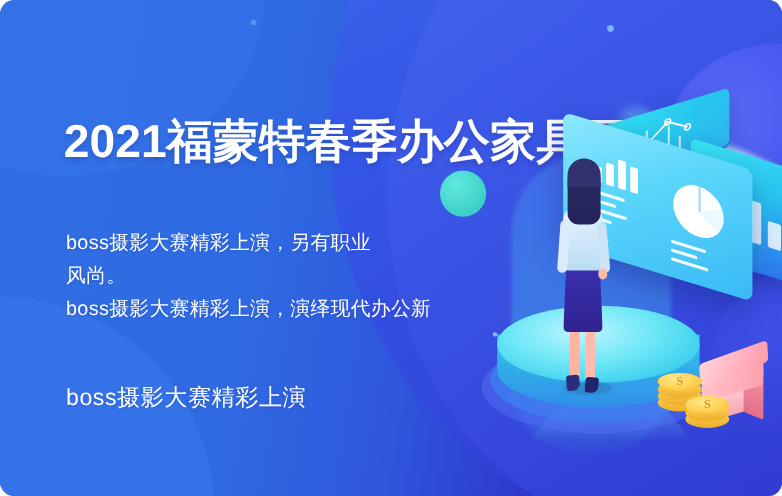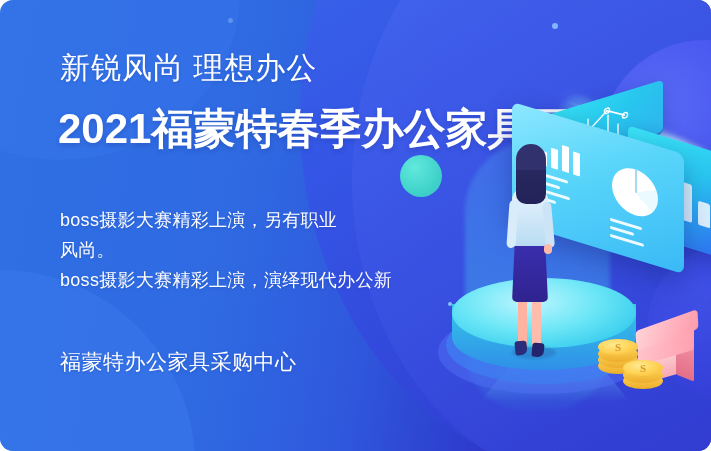--- a/index.html
+++ b/index.html
@@ -301,28 +301,27 @@
     <div class="dot dot-sm-2"></div>
     <div class="dot dot-sm-3"></div>
     <div class="dot dot-sm-4"></div>
 
     <div class="comet"></div>
     <div class="comet-core"></div>
     <div class="comet-head"></div>
   </div>
 
   <div class="content">
-    <div class="kicker">新锐风尚 理想办公</div>
     <div class="headline">2021福蒙特春季办公家具展</div>
     <div class="desc">
       <div>boss摄影大赛精彩上演，另有职业</div>
       <div>风尚。</div>
       <div>boss摄影大赛精彩上演，演绎现代办公新</div>
     </div>
-    <div class="foot-1">福蒙特办公家具采购中心</div>
+    <div class="foot-1">boss摄影大赛精彩上演</div>
   </div>
 
   <div class="illus">
 
     <div class="glow-col"></div>
 
     <div class="panel panel-top-side"></div>
     <div class="panel panel-top">
       <div class="tick" style="left:14px;height:22px;"></div>
       <div class="tick" style="left:24px;height:30px;"></div>

